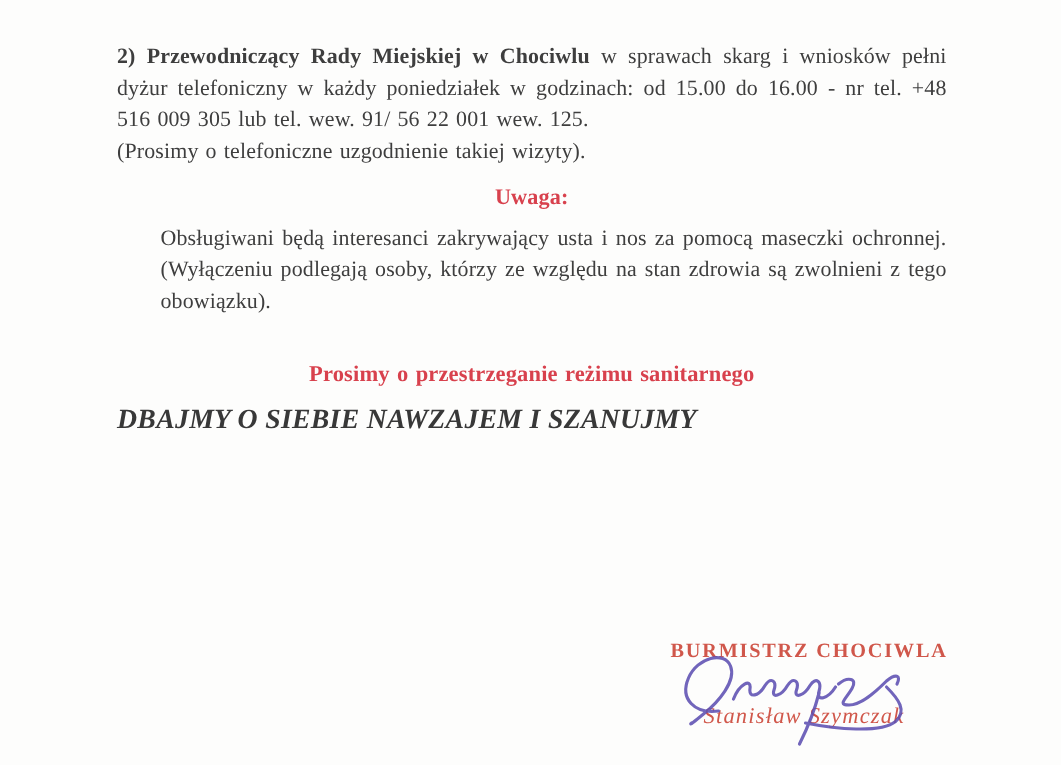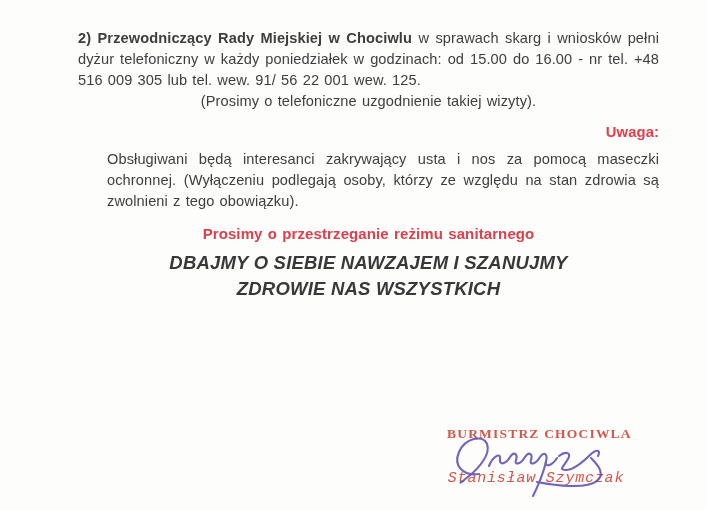--- a/index.html
+++ b/index.html
@@ -5,56 +5,56 @@
   html, body { margin: 0; padding: 0; }
   body {
     width: 707px; height: 510px;
     background: #fdfdfc;
     overflow: hidden;
     font-family: "Liberation Sans", sans-serif;
     color: #3e3e3e;
     position: relative;
   }
   .doc {
-    padding: 28px 48px 0 78px;
+    padding: 28px 76px 0 78px;
+    font-family: Liberation Serif, serif;
   }
   .para {
     font-size: 14.6px;
     line-height: 21px;
     text-align: justify;
     margin: 0;
     letter-spacing: 0.1px;
     word-spacing: 1px;
   }
   .lead-bold { font-weight: bold; }
   .uwaga {
     margin-top: 10px;
     color: #d8414d;
     font-weight: bold;
     font-size: 14.8px;
     line-height: 21px;
-    text-align: right;
+    text-align: center;
   }
   .mask-para { margin-top: 6px; margin-left: 29px; }
   .apology {
     margin-top: 9px;
     font-weight: bold;
   }
   .sanitary {
-    margin-top: 11px;
+    margin-top: 28px;
     text-align: center;
     color: #d8414d;
     font-weight: bold;
     font-size: 15px;
     line-height: 21px;
     word-spacing: 1px;
   }
   .slogan {
     margin-top: 6px;
-    text-align: center;
     font-weight: bold;
     font-style: italic;
     font-size: 18.5px;
     line-height: 26px;
     color: #383838;
     letter-spacing: 0.2px;
   }
   .signature-block {
     position: absolute;
     top: 426px;
@@ -65,21 +65,21 @@
   .stamp-title {
     font-family: "Liberation Serif", serif;
     font-weight: bold;
     font-size: 13.5px;
     letter-spacing: 1.2px;
     color: #cd4a3c;
     white-space: nowrap;
     opacity: 0.92;
   }
   .stamp-name {
-    font-family: Liberation Mono, monospace;
+    font-family: Liberation Serif, serif;
     font-style: italic;
     font-size: 15px;
     letter-spacing: 0.8px;
     color: #cd4a3c;
     margin-top: 28px;
     white-space: nowrap;
     opacity: 0.92;
   }
   .signature-scribble {
     position: absolute;
@@ -91,32 +91,31 @@
   }
 </style>
 </head>
 <body>
 
 <div class="doc">
 
   <p class="para"><span class="lead-bold">2) Przewodniczący Rady Miejskiej w Chociwlu</span><span> w sprawach skarg i wniosków pełni dyżur telefoniczny w każdy poniedziałek w godzinach: od 15.00 do 16.00 - nr tel. +48 516 009 305 lub tel. wew. 91/ 56 22 001 wew. 125.</span></p>
 
 
-  <p class="para" style="text-align:center;">(Prosimy o telefoniczne uzgodnienie takiej wizyty).</p>
+  <p class="para" style="text-align:left;">(Prosimy o telefoniczne uzgodnienie takiej wizyty).</p>
 
   <p class="para uwaga">Uwaga:</p>
 
   <p class="para mask-para">Obsługiwani będą interesanci zakrywający usta i nos za pomocą maseczki ochronnej. (Wyłączeniu podlegają osoby, którzy ze względu na stan zdrowia są zwolnieni z tego obowiązku).</p>
 
 
   <p class="para sanitary">Prosimy o przestrzeganie reżimu sanitarnego</p>
 
   <div class="slogan">
     <div>DBAJMY O SIEBIE NAWZAJEM I SZANUJMY</div>
-    <div>ZDROWIE NAS WSZYSTKICH</div>
   </div>
 
 </div>
 
 <div class="signature-block">
   <div class="stamp-title">BURMISTRZ CHOCIWLA</div>
   <div class="stamp-name">Stanisław Szymczak</div>
   <svg class="signature-scribble" viewBox="0 0 182 72" xmlns="http://www.w3.org/2000/svg">
     <g fill="none" stroke="#5e50b2" stroke-width="2.1" stroke-linecap="round" opacity="0.88">
       <path d="M34,46 C18,48 8,38 14,24 C20,10 38,6 42,16 C46,26 34,40 24,48 C18,53 14,56 16,54"></path>

